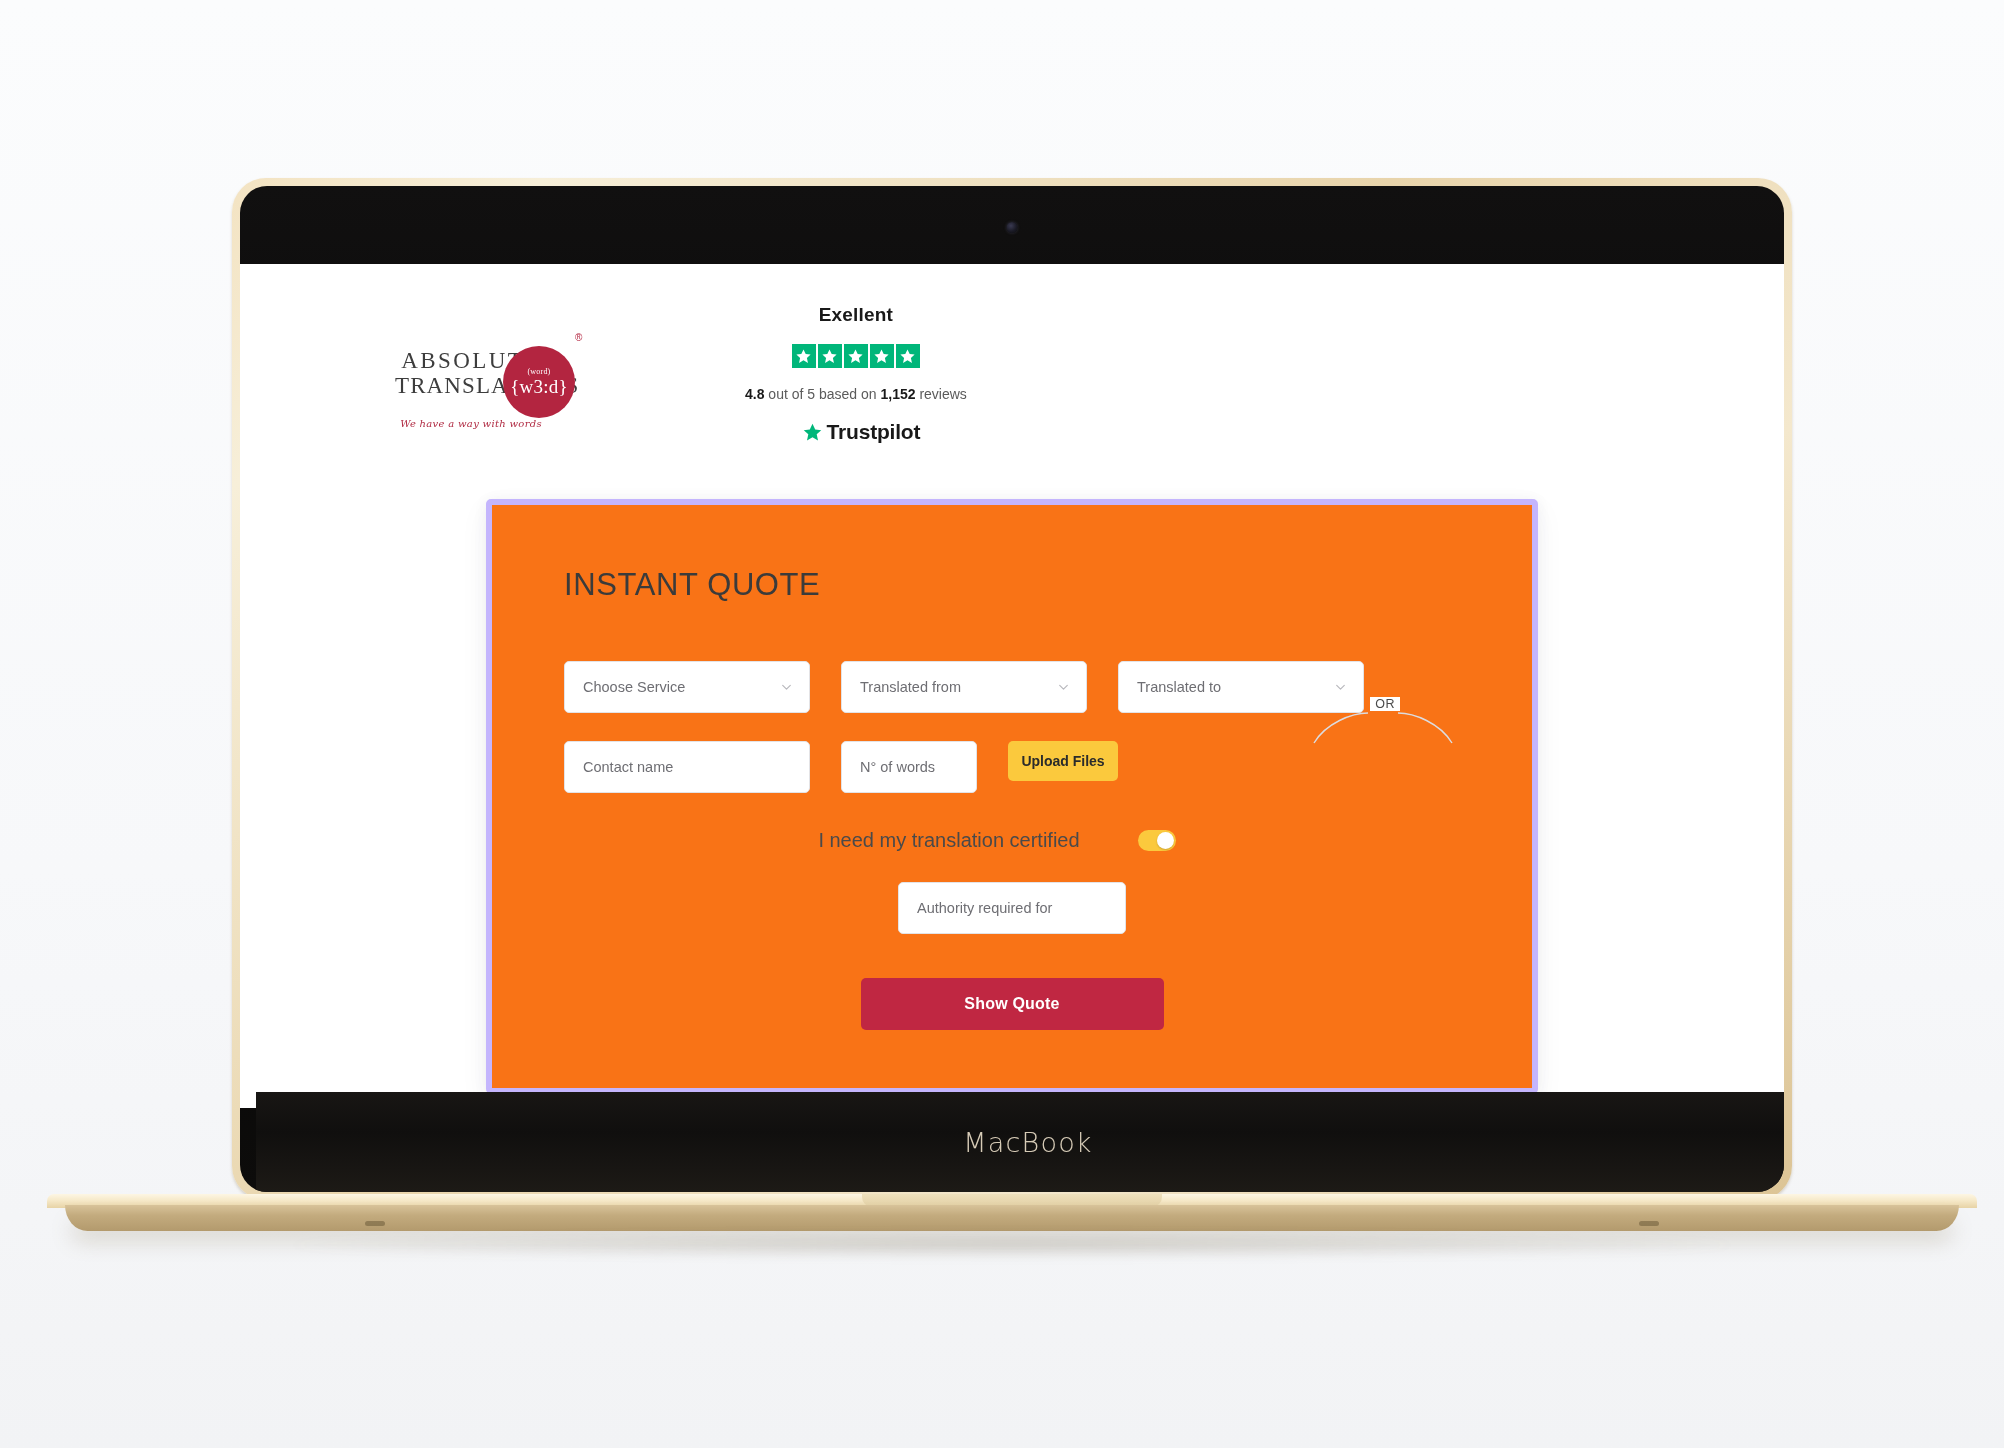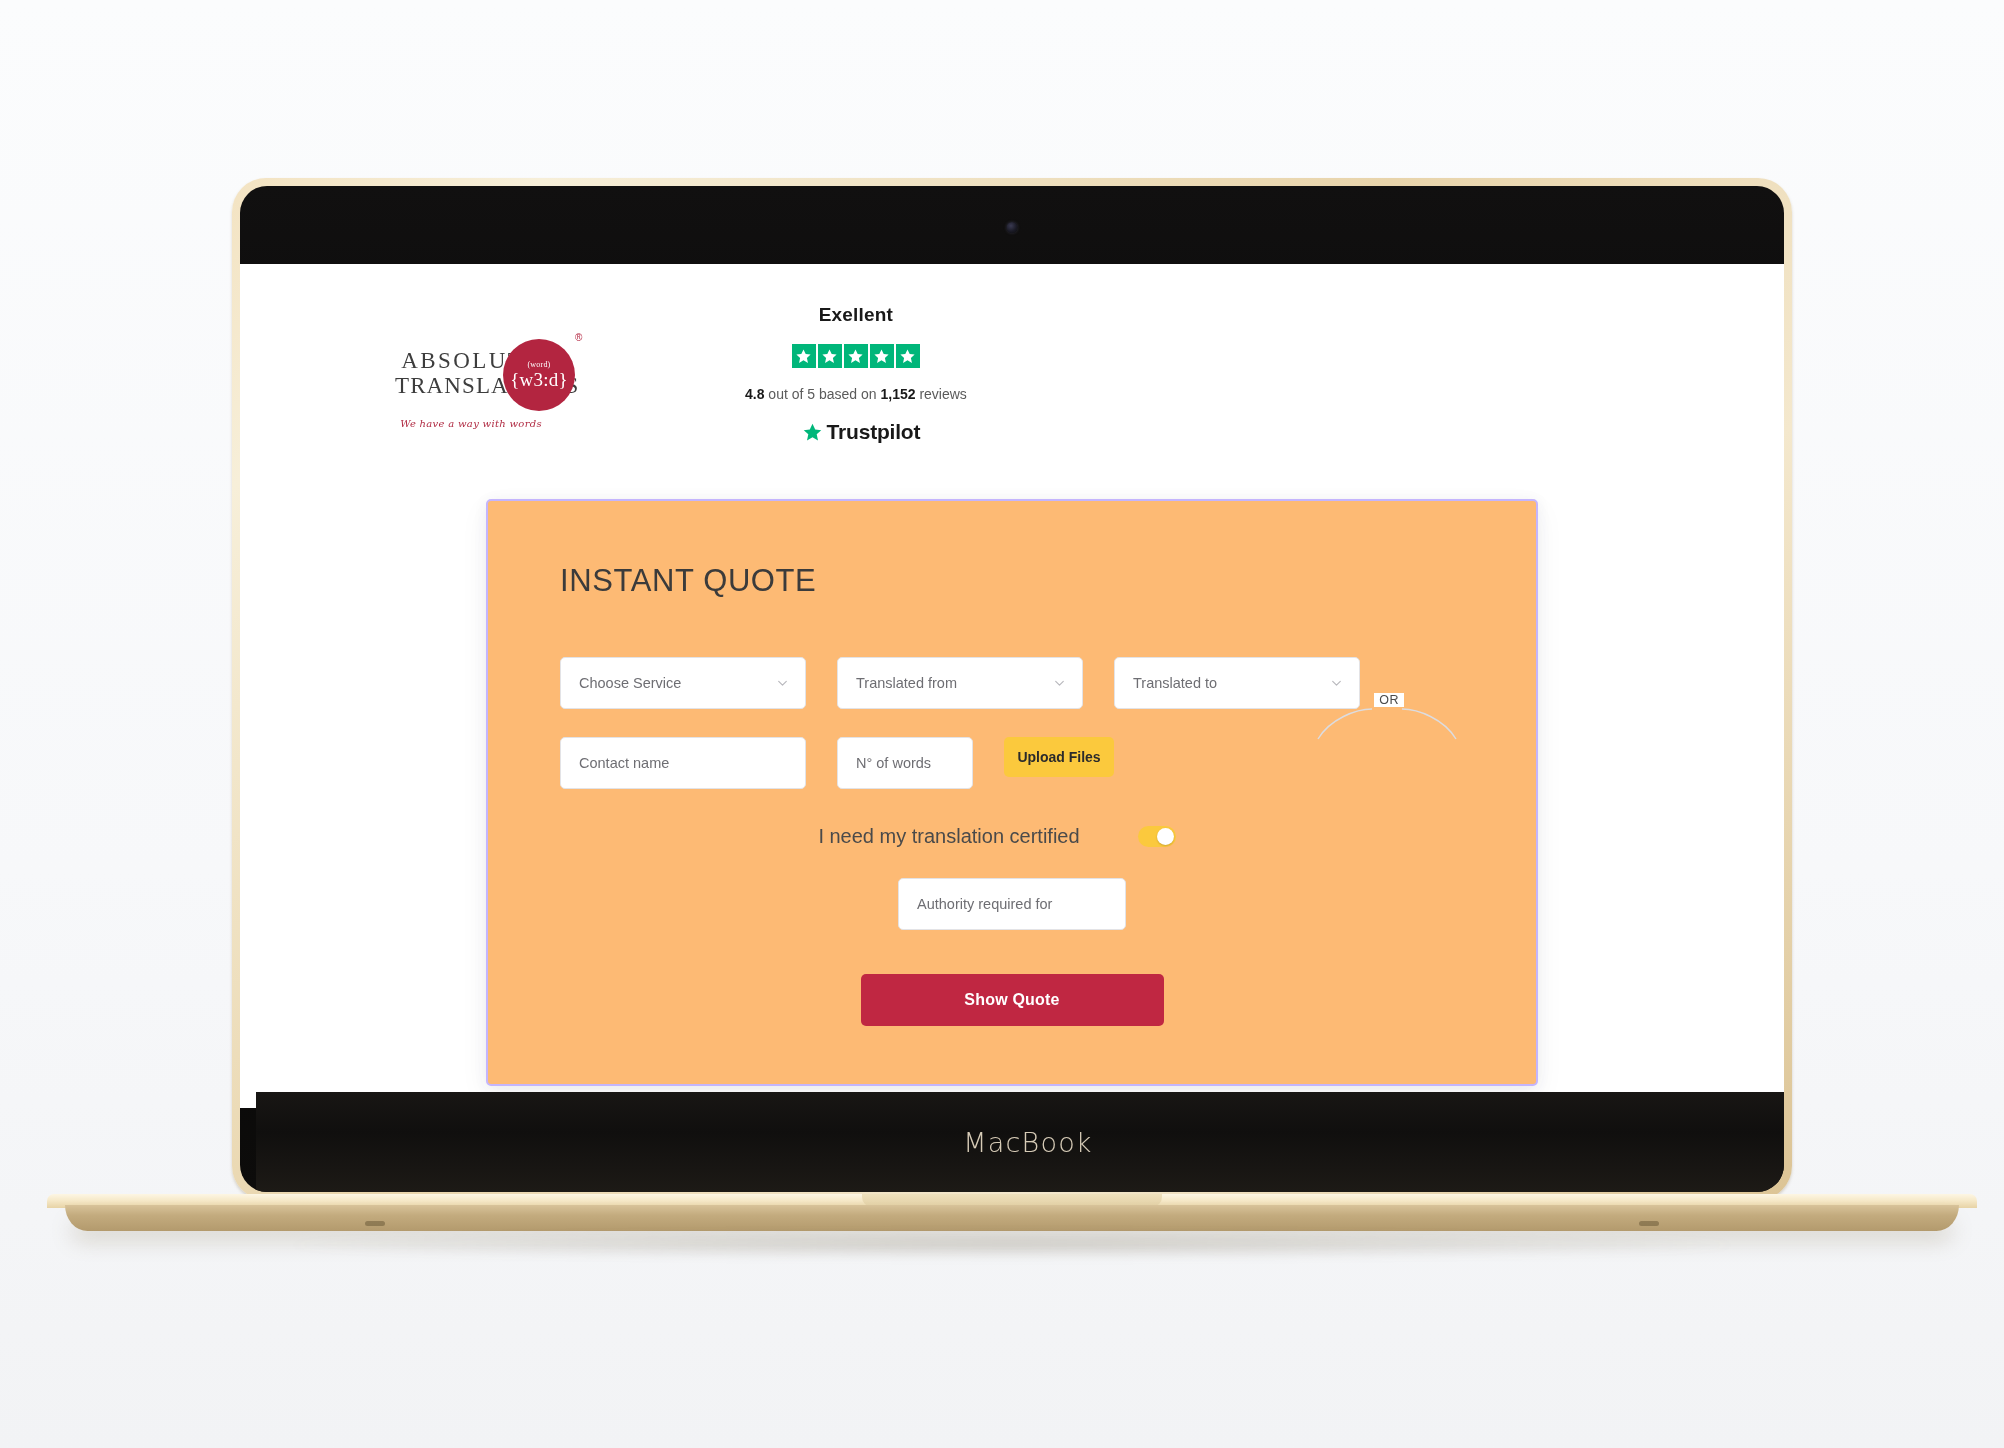--- a/index.html
+++ b/index.html
@@ -192,21 +192,21 @@
     margin-top: 20px;
     font-family: "DejaVu Serif", serif;
     font-style: italic;
     font-size: 10px;
     letter-spacing: 0.3px;
     color: #b02a42;
   }
   .logo-bubble {
     position: absolute;
     left: 108px;
-    top: 8px;
+    top: 15px;
     width: 72px;
     height: 72px;
     border-radius: 50%;
     background: #b32540;
     display: flex;
     flex-direction: column;
     align-items: center;
     justify-content: center;
     color: #fff;
   }
@@ -279,22 +279,22 @@
     font-size: 21px;
     font-weight: 700;
     color: #191919;
     letter-spacing: -0.2px;
   }
 
   
   .card {
     margin: 55px auto 0;
     width: 1052px;
-    background: #fdba74;
-    border: 2px solid #c4b5fd;
+    background: #f97316;
+    border: 6px solid #c4b5fd;
     border-radius: 5px;
     box-shadow: 0 2px 14px rgba(60,60,80,0.07), 0 10px 30px rgba(60,60,80,0.05);
     padding: 62px 72px 58px;
   }
 
   .card-title {
     font-size: 31px;
     font-weight: 400;
     color: #3b3b3b;
     letter-spacing: 0.6px;

